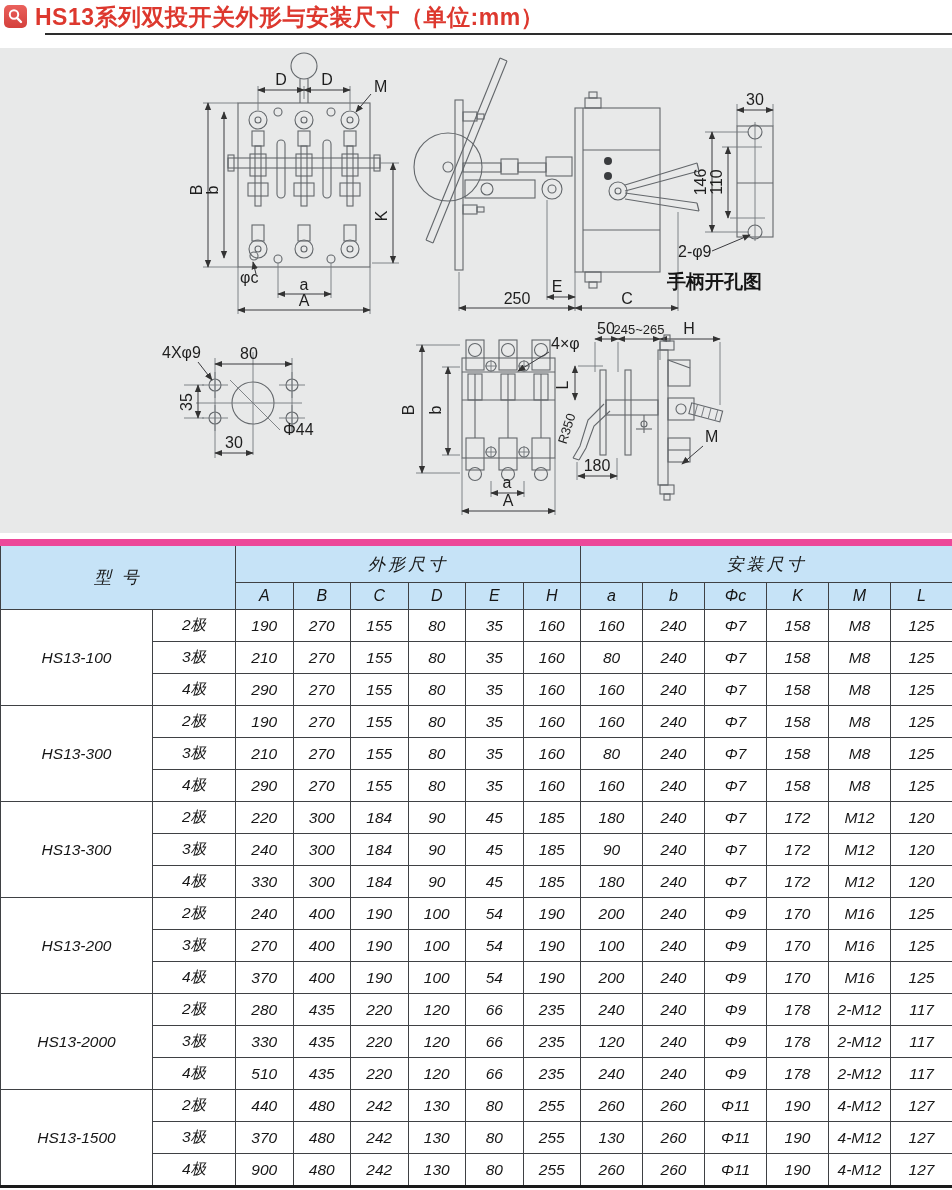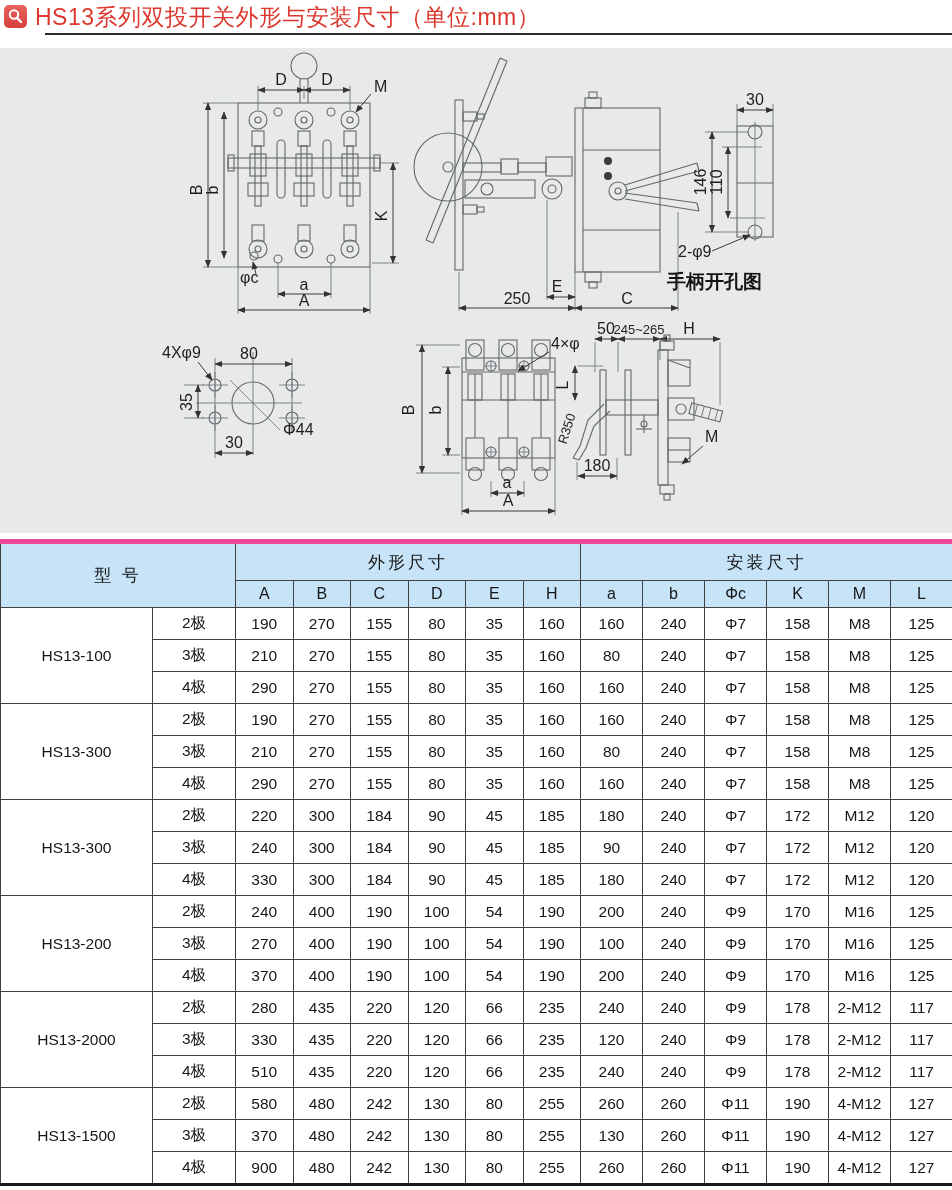--- a/index.html
+++ b/index.html
@@ -3,35 +3,35 @@
 <meta charset="utf-8">
 <style>
   html,body{margin:0;padding:0;}
   body{width:952px;height:1190px;overflow:hidden;background:#ffffff;
        font-family:"Liberation Sans","DejaVu Sans",sans-serif;}
   
   .page-header{position:relative;height:48px;}
   .title-row{display:flex;align-items:flex-start;padding:4px 0 0 4px;gap:8px;}
   .app-icon{width:23px;height:23px;border-radius:5px;margin-top:1px;flex:0 0 auto;
             background:linear-gradient(#ea615c,#d4403c);display:flex;align-items:center;justify-content:center;}
-  .page-title{color:#dd382e;font-size:23px;font-weight:normal;line-height:26px;letter-spacing:.5px;}
+  .page-title{color:#dd382e;font-size:23px;font-weight:bold;line-height:26px;letter-spacing:.5px;}
   .title-rule{position:absolute;left:45px;right:0;top:33px;height:2px;background:#2d2d2d;}
   
   .drawing-panel{height:485px;background:#e8e9e9;}
   svg .p{stroke:#63676b;fill:none;stroke-width:1.1;}
   svg .d{stroke:#3a3a3e;fill:none;stroke-width:1;}
   svg .e{stroke:#75797d;fill:none;stroke-width:.9;}
   svg .dot{fill:#3a3c3f;stroke:none;}
   svg text{font-family:"Liberation Sans","DejaVu Sans",sans-serif;fill:#1e1e1e;font-size:16px;}
   svg text.small{font-size:13px;}
   svg text.cap{font-size:19px;font-weight:bold;fill:#141414;}
   
   .tbl-wrap{margin-top:6px;}
   table{border-collapse:collapse;table-layout:fixed;width:952px;
-        border-top:5px solid #ec4899;border-bottom:3px solid #1a1a1a;}
+        border-top:7px solid #ec4899;border-bottom:3px solid #1a1a1a;font-style:italic;}
   th,td{border:1px solid #3f4144;text-align:center;vertical-align:middle;color:#161616;
         padding:0;overflow:hidden;white-space:nowrap;}
   thead th{background:#c6e3f7;font-weight:normal;}
   thead tr.r1 th{height:36px;font-size:17px;letter-spacing:3px;}
   thead tr.r2 th{height:26px;font-size:16px;letter-spacing:0;}
   tbody td{height:31px;font-size:15.5px;background:#ffffff;}
 </style>
 </head>
 <body>
 
@@ -642,21 +642,21 @@
           <td>Φ9</td>
           <td>178</td>
           <td>2-M12</td>
           <td>117</td>
         </tr>
       </tbody>
       <tbody>
         <tr>
           <td rowspan="3">HS13-1500</td>
           <td>2极</td>
-          <td>580</td>
+          <td>440</td>
           <td>480</td>
           <td>242</td>
           <td>130</td>
           <td>80</td>
           <td>255</td>
           <td>260</td>
           <td>260</td>
           <td>Φ11</td>
           <td>190</td>
           <td>4-M12</td>

